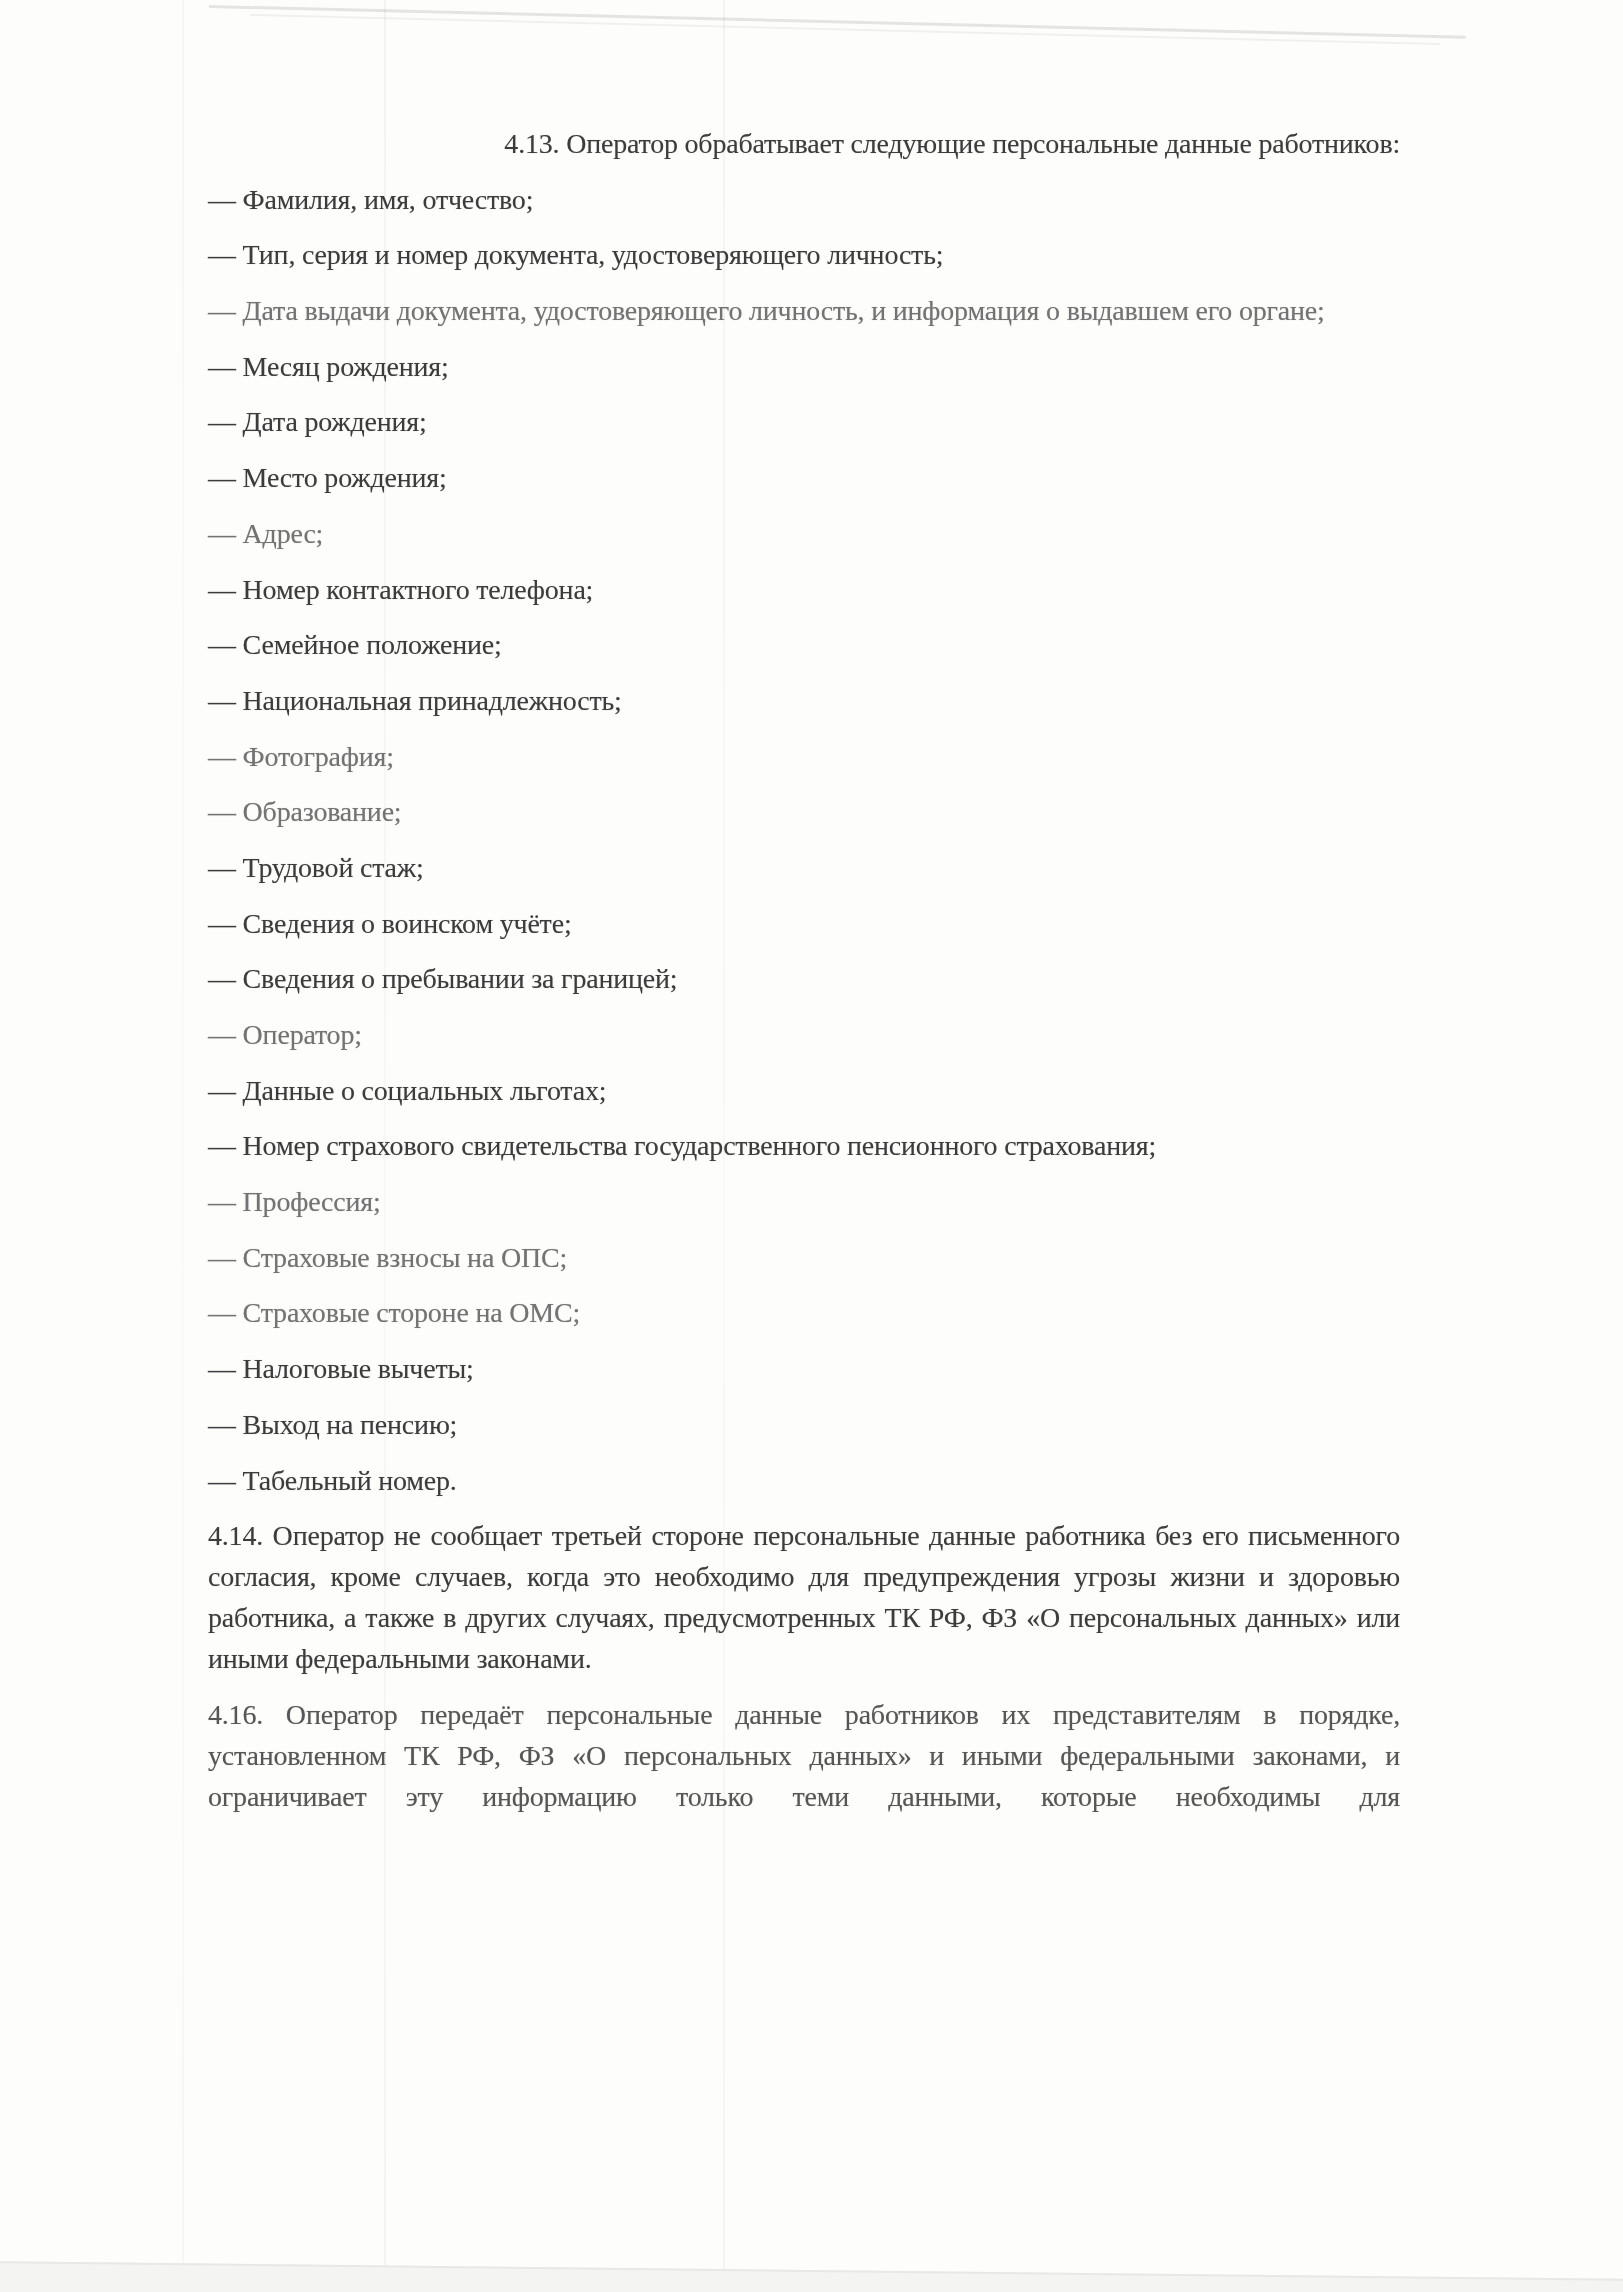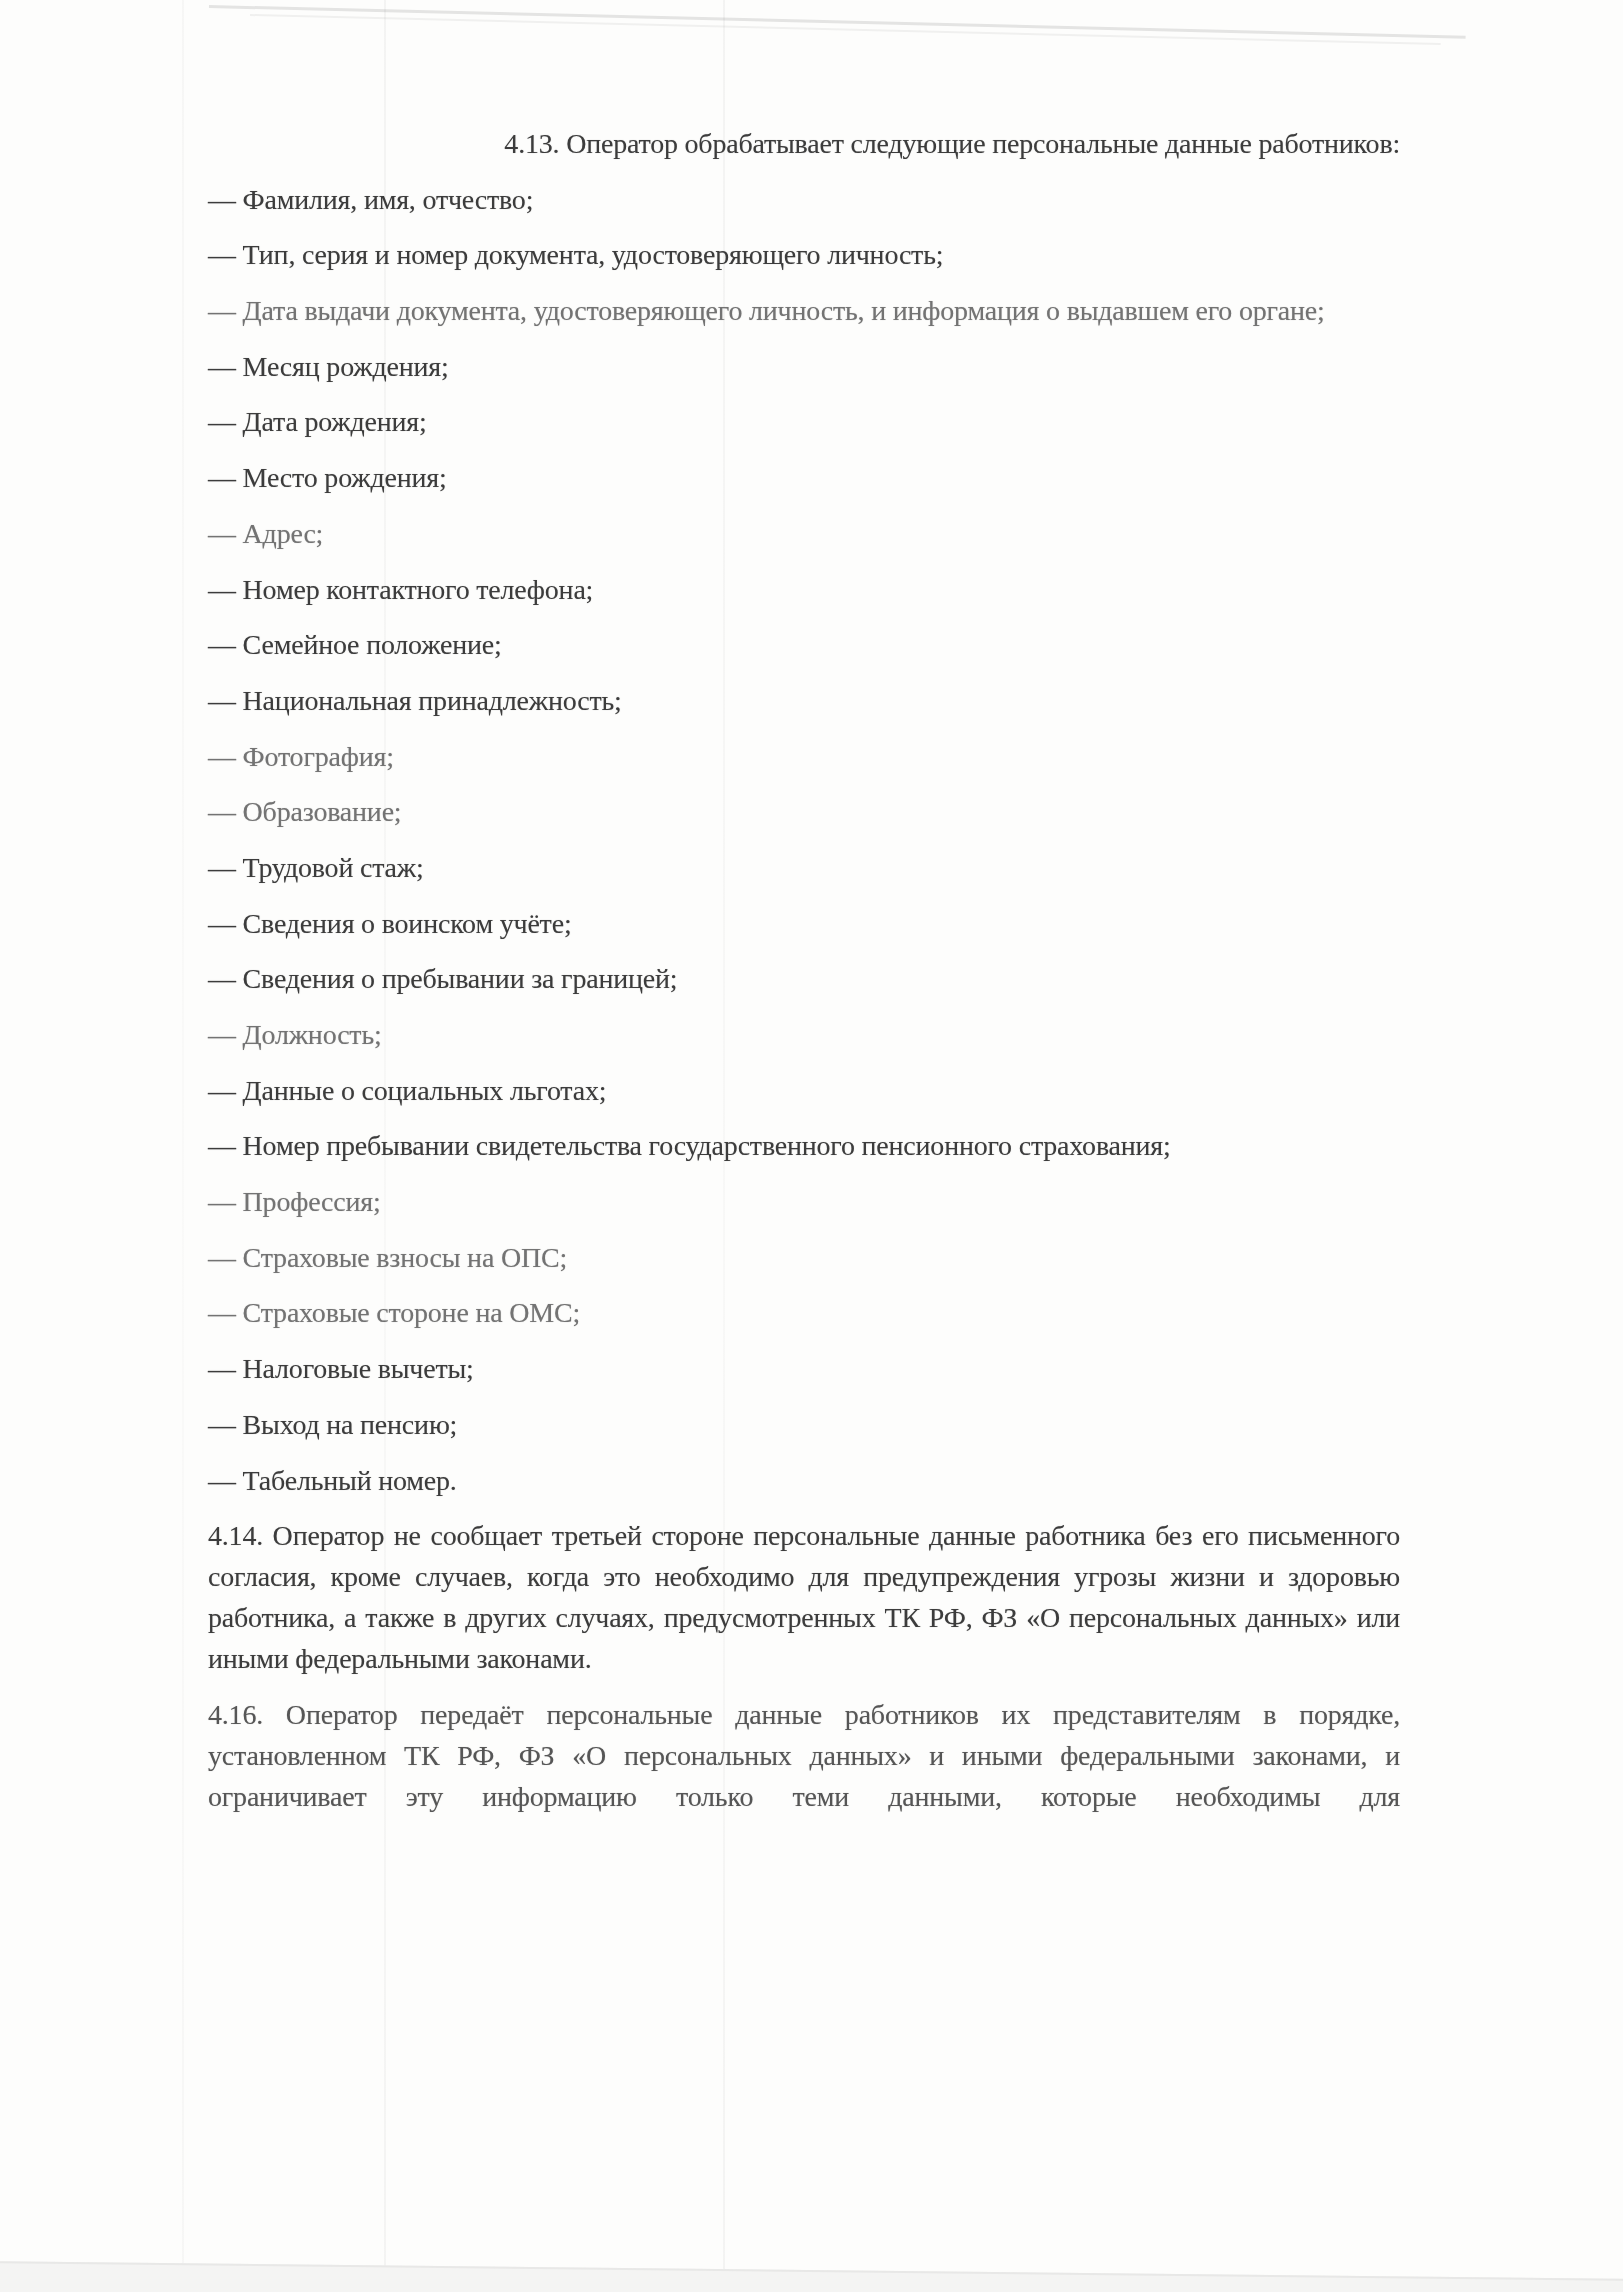--- a/index.html
+++ b/index.html
@@ -97,23 +97,23 @@
         <p class="item">— Место рождения;</p>
         <p class="item muted">— Адрес;</p>
         <p class="item">— Номер контактного телефона;</p>
         <p class="item">— Семейное положение;</p>
         <p class="item">— Национальная принадлежность;</p>
         <p class="item muted">— Фотография;</p>
         <p class="item muted">— Образование;</p>
         <p class="item">— Трудовой стаж;</p>
         <p class="item">— Сведения о воинском учёте;</p>
         <p class="item">— Сведения о пребывании за границей;</p>
-        <p class="item muted">— Должность;</p>
+        <p class="item muted">— Оператор;</p>
         <p class="item">— Данные о социальных льготах;</p>
-        <p class="item">— Номер пребывании свидетельства государственного пенсионного страхования;</p>
+        <p class="item">— Номер страхового свидетельства государственного пенсионного страхования;</p>
         <p class="item muted">— Профессия;</p>
         <p class="item muted">— Страховые взносы на ОПС;</p>
         <p class="item muted">— Страховые стороне на ОМС;</p>
         <p class="item">— Налоговые вычеты;</p>
         <p class="item">— Выход на пенсию;</p>
         <p class="item">— Табельный номер.</p>
       </div>
 
     <p class="p-body">4.14. Оператор не сообщает третьей стороне персональные данные работника без его письменного согласия, кроме случаев, когда это необходимо для предупреждения угрозы жизни и здоровью работника, а также в других случаях, предусмотренных ТК РФ, ФЗ «О персональных данных» или иными федеральными законами.</p>
 

